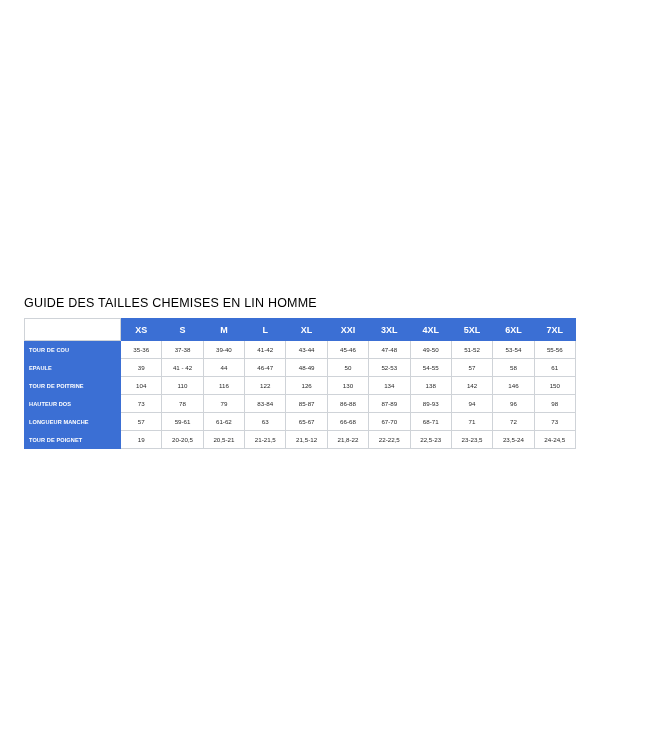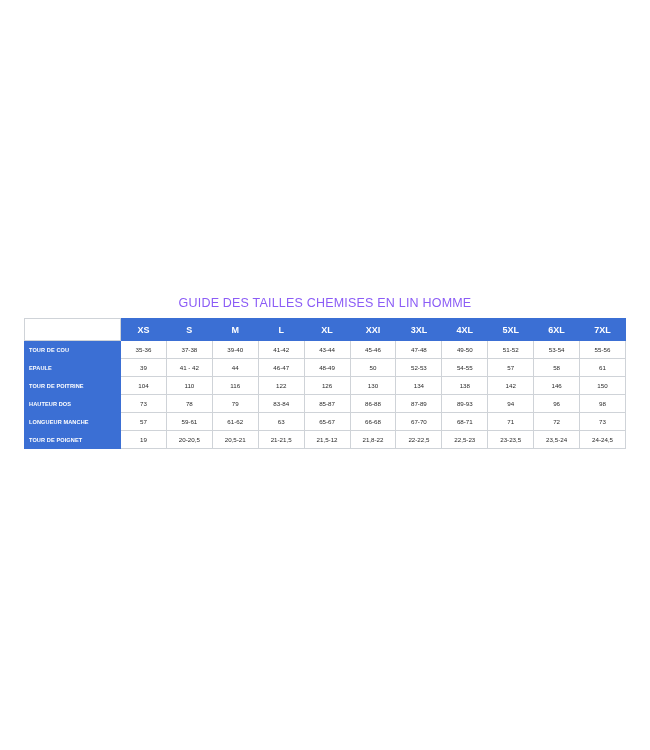--- a/index.html
+++ b/index.html
@@ -14,30 +14,30 @@
     position: relative;
     overflow: hidden;
   }
   .sheet {
     position: absolute;
     left: 24px;
     top: 290px;
     width: 602px;
   }
   .title {
-    text-align: center;
+    text-align: left;
     font-size: 12.5px;
-    color: #8b5cf6;
+    color: #000000;
     letter-spacing: 0.2px;
     padding: 6px 0 8px 0;
     font-weight: normal;
   }
   table.size-table {
     border-collapse: collapse;
-    width: 602px;
+    width: 552px;
     table-layout: fixed;
   }
   table.size-table td, table.size-table th {
     border: 1px solid #cfd3d8;
     font-size: 6.2px;
     text-align: center;
     vertical-align: middle;
     height: 17px;
     padding: 0 2px;
     color: #2a2a2a;

